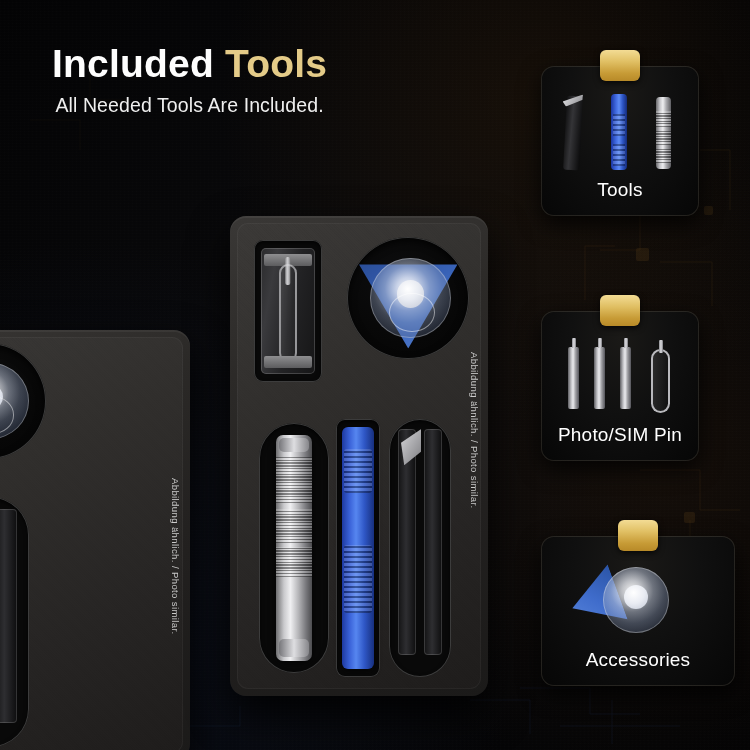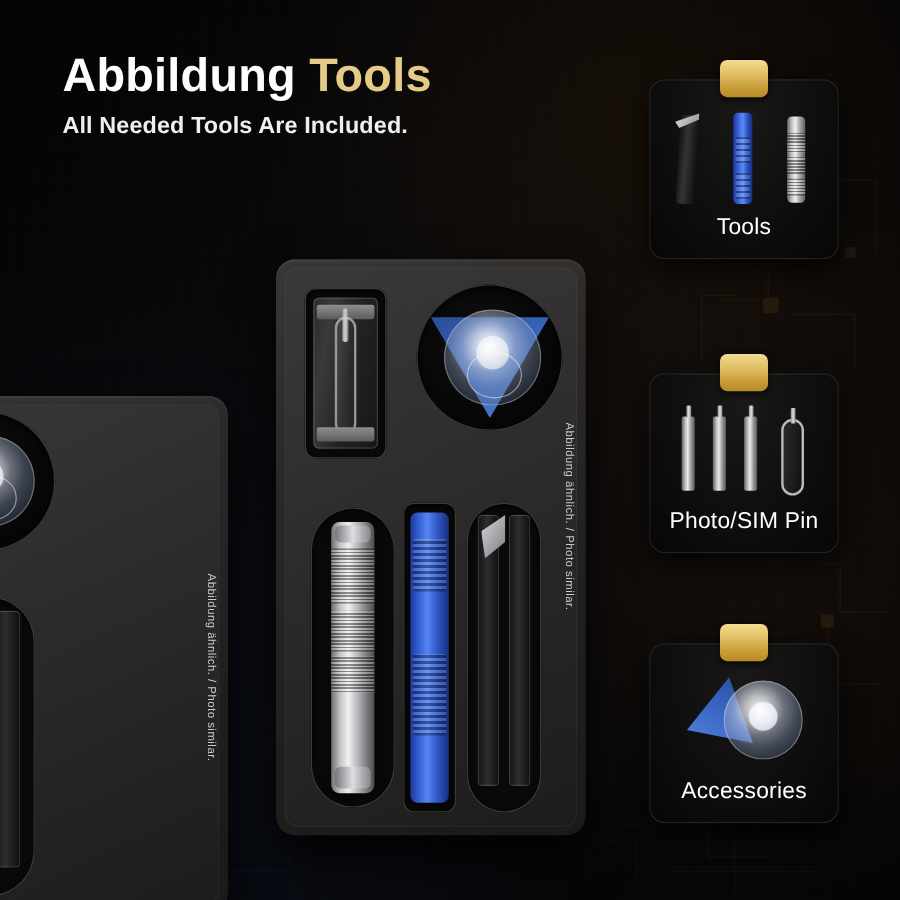--- a/index.html
+++ b/index.html
@@ -23,21 +23,21 @@
       repeating-linear-gradient(0deg, rgba(255,255,255,0.016) 0 1px, rgba(0,0,0,0) 1px 3px),
       repeating-linear-gradient(90deg, rgba(255,255,255,0.013) 0 1px, rgba(0,0,0,0) 1px 4px);
   }
   .bg-circuit{position:absolute;inset:0;opacity:.55;}
 
   
   .headline{position:absolute;left:52px;top:44px;z-index:40;}
   .h-title{font-size:39px;font-weight:700;letter-spacing:.2px;line-height:1;white-space:nowrap;}
   .h-w1{color:#fdfdfd;}
   .h-w2{color:#e4cb88;}
-  .h-sub{margin-top:11px;font-size:19.5px;color:#efefef;font-weight:700;letter-spacing:.1px;white-space:nowrap;}
+  .h-sub{margin-top:11px;font-size:19.5px;color:#efefef;font-weight:400;letter-spacing:.1px;white-space:nowrap;text-align:center;}
 
   
   .tray{position:absolute;border-radius:16px;
     background:
       linear-gradient(160deg,#3a3836 0%,#2c2a28 28%,#232120 62%,#1b1a19 100%);
     box-shadow:0 18px 40px rgba(0,0,0,.85), 0 2px 0 rgba(255,255,255,.05) inset;
     overflow:hidden;}
   .tray-foam{position:absolute;inset:7px;border-radius:11px;
     background:
       linear-gradient(155deg,#3b3937 0%,#302e2c 35%,#262423 70%,#1e1c1b 100%);
@@ -187,21 +187,21 @@
       <path d="M150 726 h90 v-20"></path>
     </g>
     <g stroke="#44310f" stroke-width="1" fill="none" opacity="0.22">
       <path d="M30 120 h50 v30"></path>
       <path d="M90 60 v40 h40"></path>
     </g>
   </svg>
 
   <div class="headline">
     <div class="h-title">
-      <span class="h-w1">Abbildung</span>
+      <span class="h-w1">Included</span>
       <span class="h-w2">Tools</span>
     </div>
     <div class="h-sub">All Needed Tools Are Included.</div>
   </div>
 
   <div class="tray" style="left:-150px;top:330px;width:340px;height:430px;">
     <div class="tray-foam">
       <div class="tray-grain"></div>
 
       <div class="cut cut-circ suction" style="left:73px;top:6px;width:116px;height:116px;">
@@ -301,21 +301,21 @@
       <div class="bit" style="left:79px;top:14px;height:62px;">
         <div class="bit-tip"></div>
       </div>
       <div class="simpin" style="left:110px;top:16px;width:15px;height:60px;">
         <div class="simpin-stem"></div>
       </div>
     </div>
     <div class="card-label">Photo/SIM Pin</div>
   </div>
 
-  <div class="card" style="left:541px;top:536px;">
+  <div class="card" style="left:541px;top:536px;padding-left:36px;">
     <div class="tab"></div>
     <div class="card-art">
       <div class="acc-pick"></div>
       <div class="acc-cup">
         <div class="acc-knob"></div>
       </div>
     </div>
     <div class="card-label">Accessories</div>
   </div>
 

